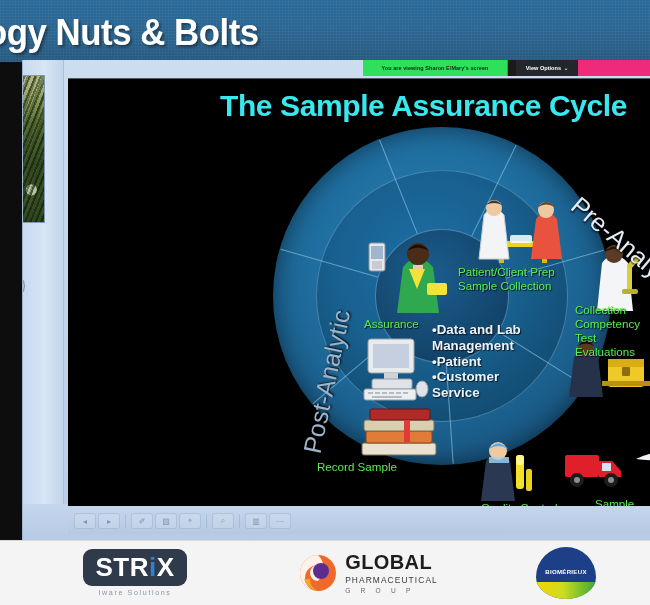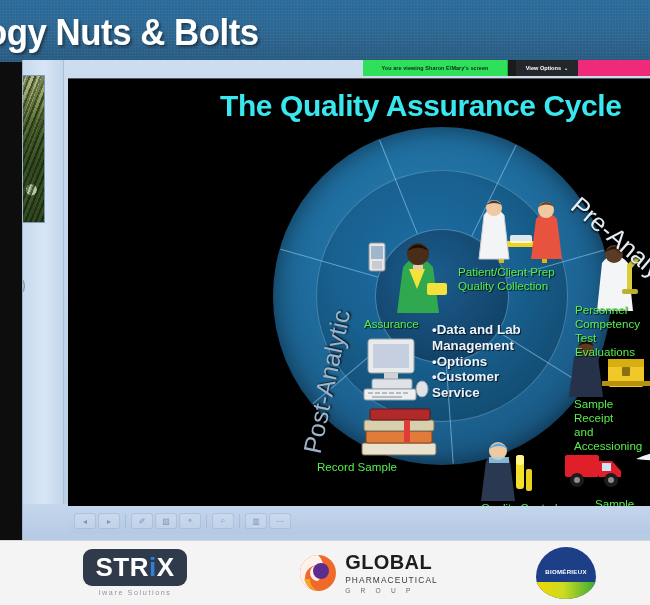--- a/index.html
+++ b/index.html
@@ -284,37 +284,37 @@
       <div class="share-gap"></div>
       <div class="view-options-btn">
         <span>View Options</span>
         <span class="chev">⌄</span>
       </div>
       <div class="share-pink"></div>
     </div>
 
     <div class="slide-stage">
 
-      <div class="slide-title">The Quality Assurance Cycle</div>
+      <div class="slide-title">The Sample Assurance Cycle</div>
 
       <div class="ring-outer"></div>
       <div class="ring-mid"></div>
 
       <div class="spoke" style="transform:rotate(-64deg)"></div>
       <div class="spoke" style="transform:rotate(-16deg)"></div>
       <div class="spoke" style="transform:rotate(32deg)"></div>
       <div class="spoke" style="transform:rotate(86deg)"></div>
       <div class="spoke" style="transform:rotate(140deg)"></div>
       <div class="spoke" style="transform:rotate(196deg)"></div>
       <div class="spoke" style="transform:rotate(248deg)"></div>
 
       <div class="ring-inner"></div>
 
       <div class="center-text">•Data and Lab Management
-•Options
+•Patient
 •Customer Service</div>
 
       <svg class="art art-lab" viewBox="0 0 110 66">
         <rect x="30" y="44" width="54" height="6" fill="#f2d21c"></rect>
         <rect x="33" y="50" width="5" height="16" fill="#d9b915"></rect>
         <rect x="76" y="50" width="5" height="16" fill="#d9b915"></rect>
         <path d="M18 18 q9 -14 20 0 l5 44 h-30 z" fill="#f3f4f6" stroke="#c9ccd1" stroke-width="1"></path>
         <circle cx="28" cy="11" r="8" fill="#f0c9a0"></circle>
         <path d="M20 8 q8 -9 16 0 q-8 -4 -16 0z" fill="#3a3a3a"></path>
         <path d="M70 22 q10 -13 21 0 l5 40 h-31 z" fill="#e8533f"></path>
@@ -404,25 +404,23 @@
         <rect x="34" y="44" width="20" height="12" rx="2" fill="#f2e23a"></rect>
       </svg>
 
       <svg class="art art-phone" viewBox="0 0 20 30">
         <rect x="2" y="1" width="16" height="28" rx="2" fill="#e6e8ea" stroke="#8f959c"></rect>
         <rect x="4" y="4" width="12" height="13" fill="#9fb6cc"></rect>
         <rect x="5" y="19" width="10" height="8" fill="#c8ccd1"></rect>
       </svg>
 
       <div class="step-label lbl-patient">Patient/Client Prep
-Quality Collection</div>
-      <div class="step-label lbl-personnel">Personnel Competency
+Sample Collection</div>
+      <div class="step-label lbl-personnel">Collection Competency
 Test Evaluations</div>
-      <div class="step-label lbl-receipt">Sample Receipt
-and Accessioning</div>
       <div class="step-label lbl-transport">Sample Transport</div>
       <div class="step-label lbl-qc">Quality Control
 Testing</div>
       <div class="step-label lbl-record">Record Sample</div>
       <div class="step-label lbl-reporting">Assurance</div>
 
       <div class="phase phase-pre">Pre-Analytic</div>
       <div class="phase phase-post">Post-Analytic</div>
 
     </div>

